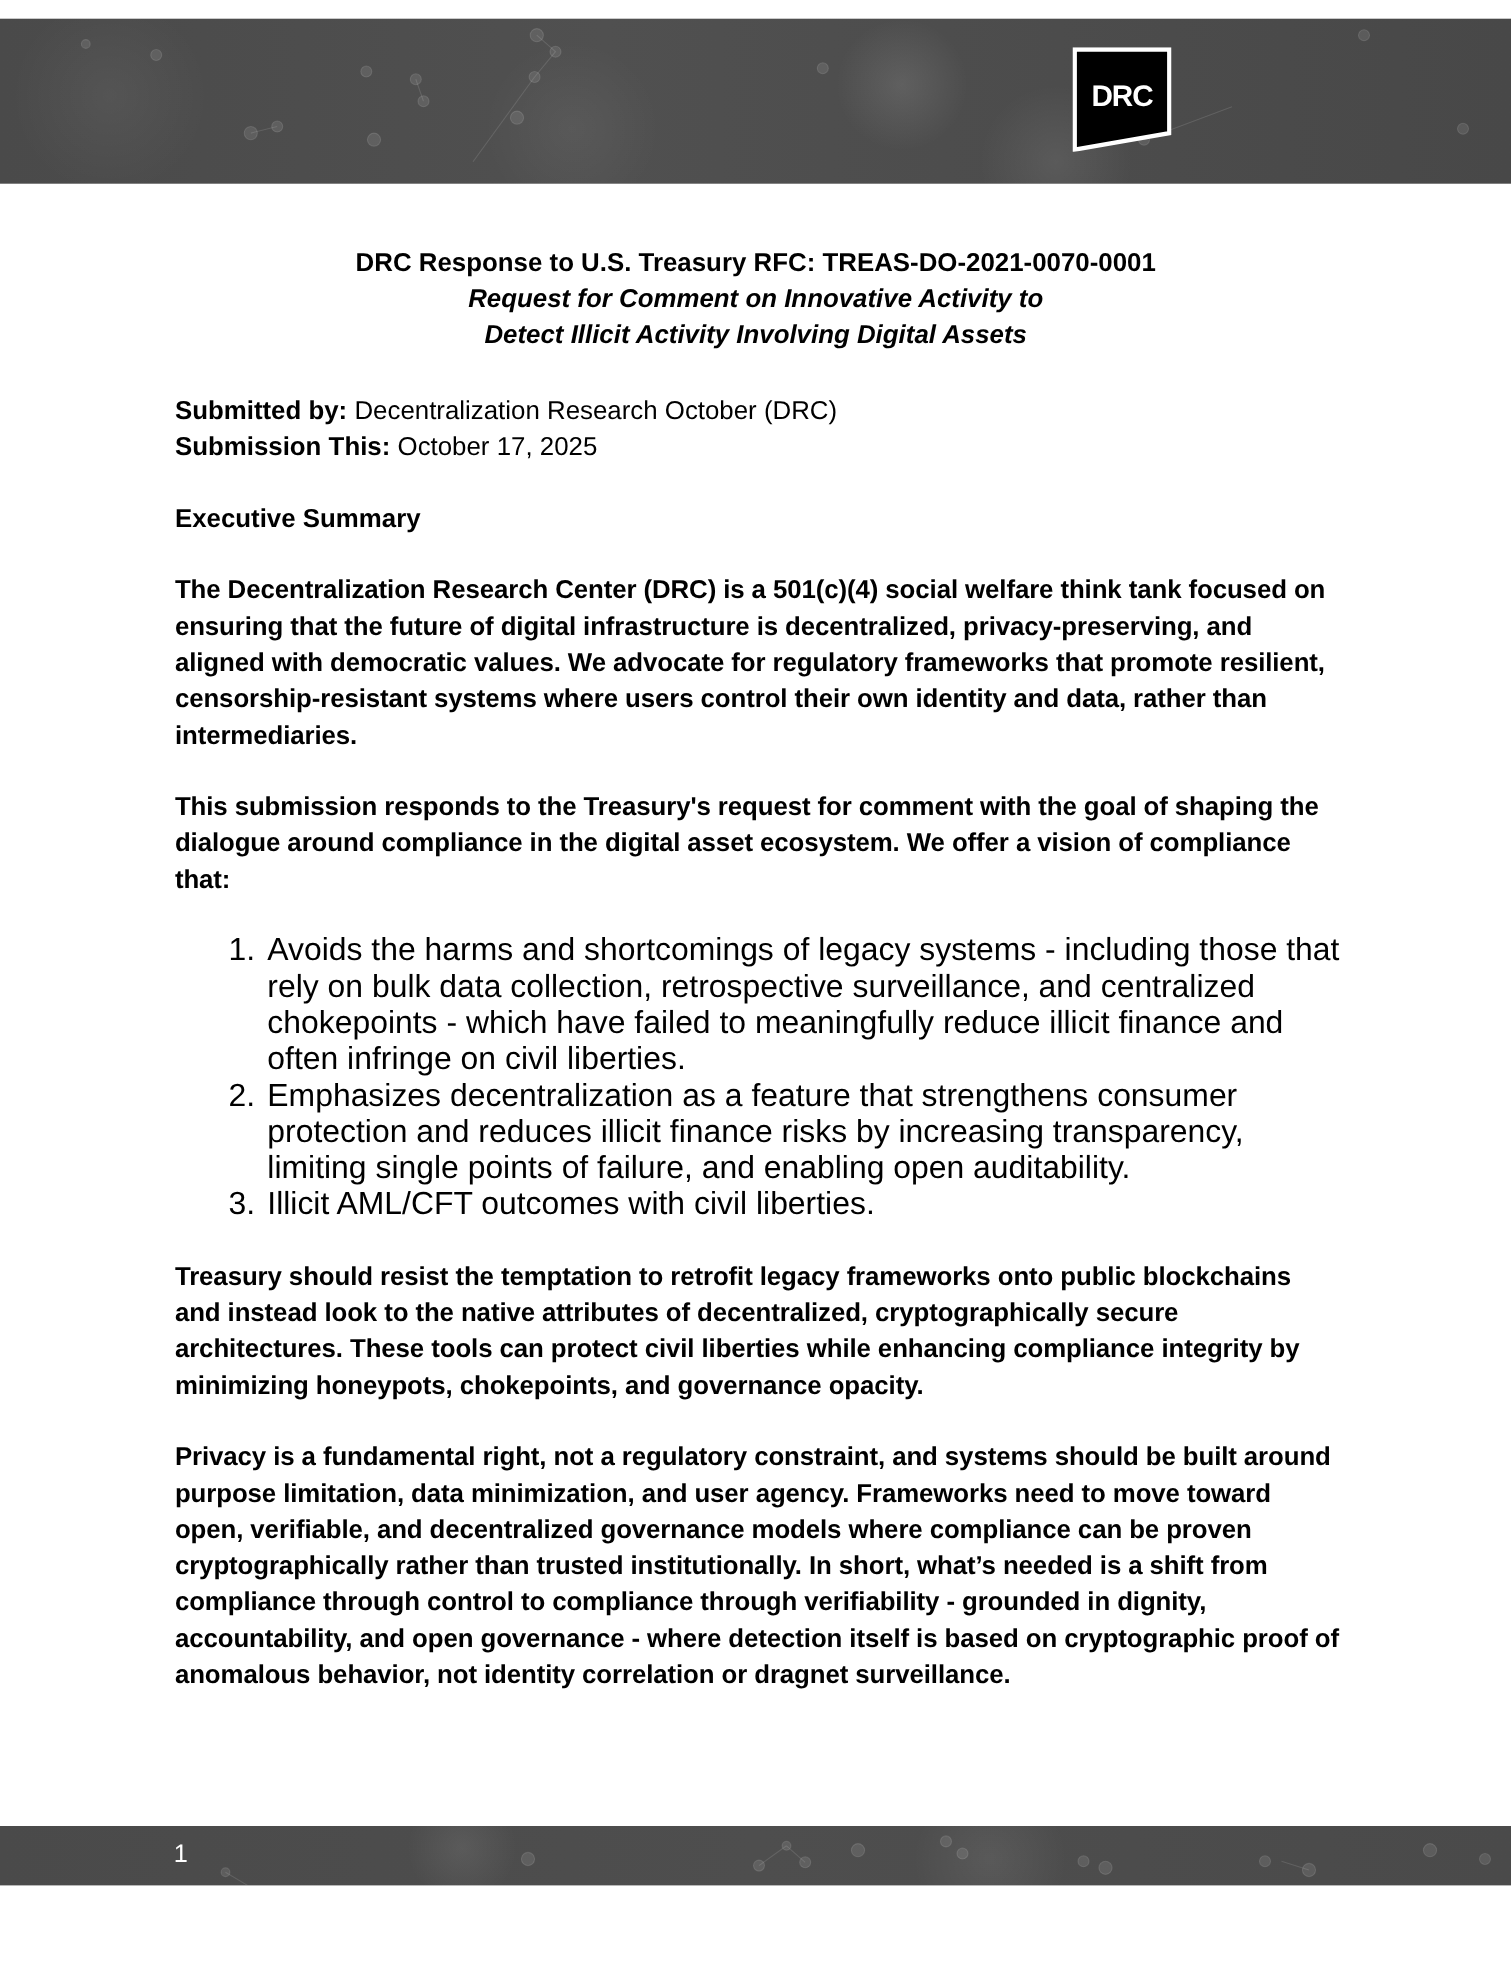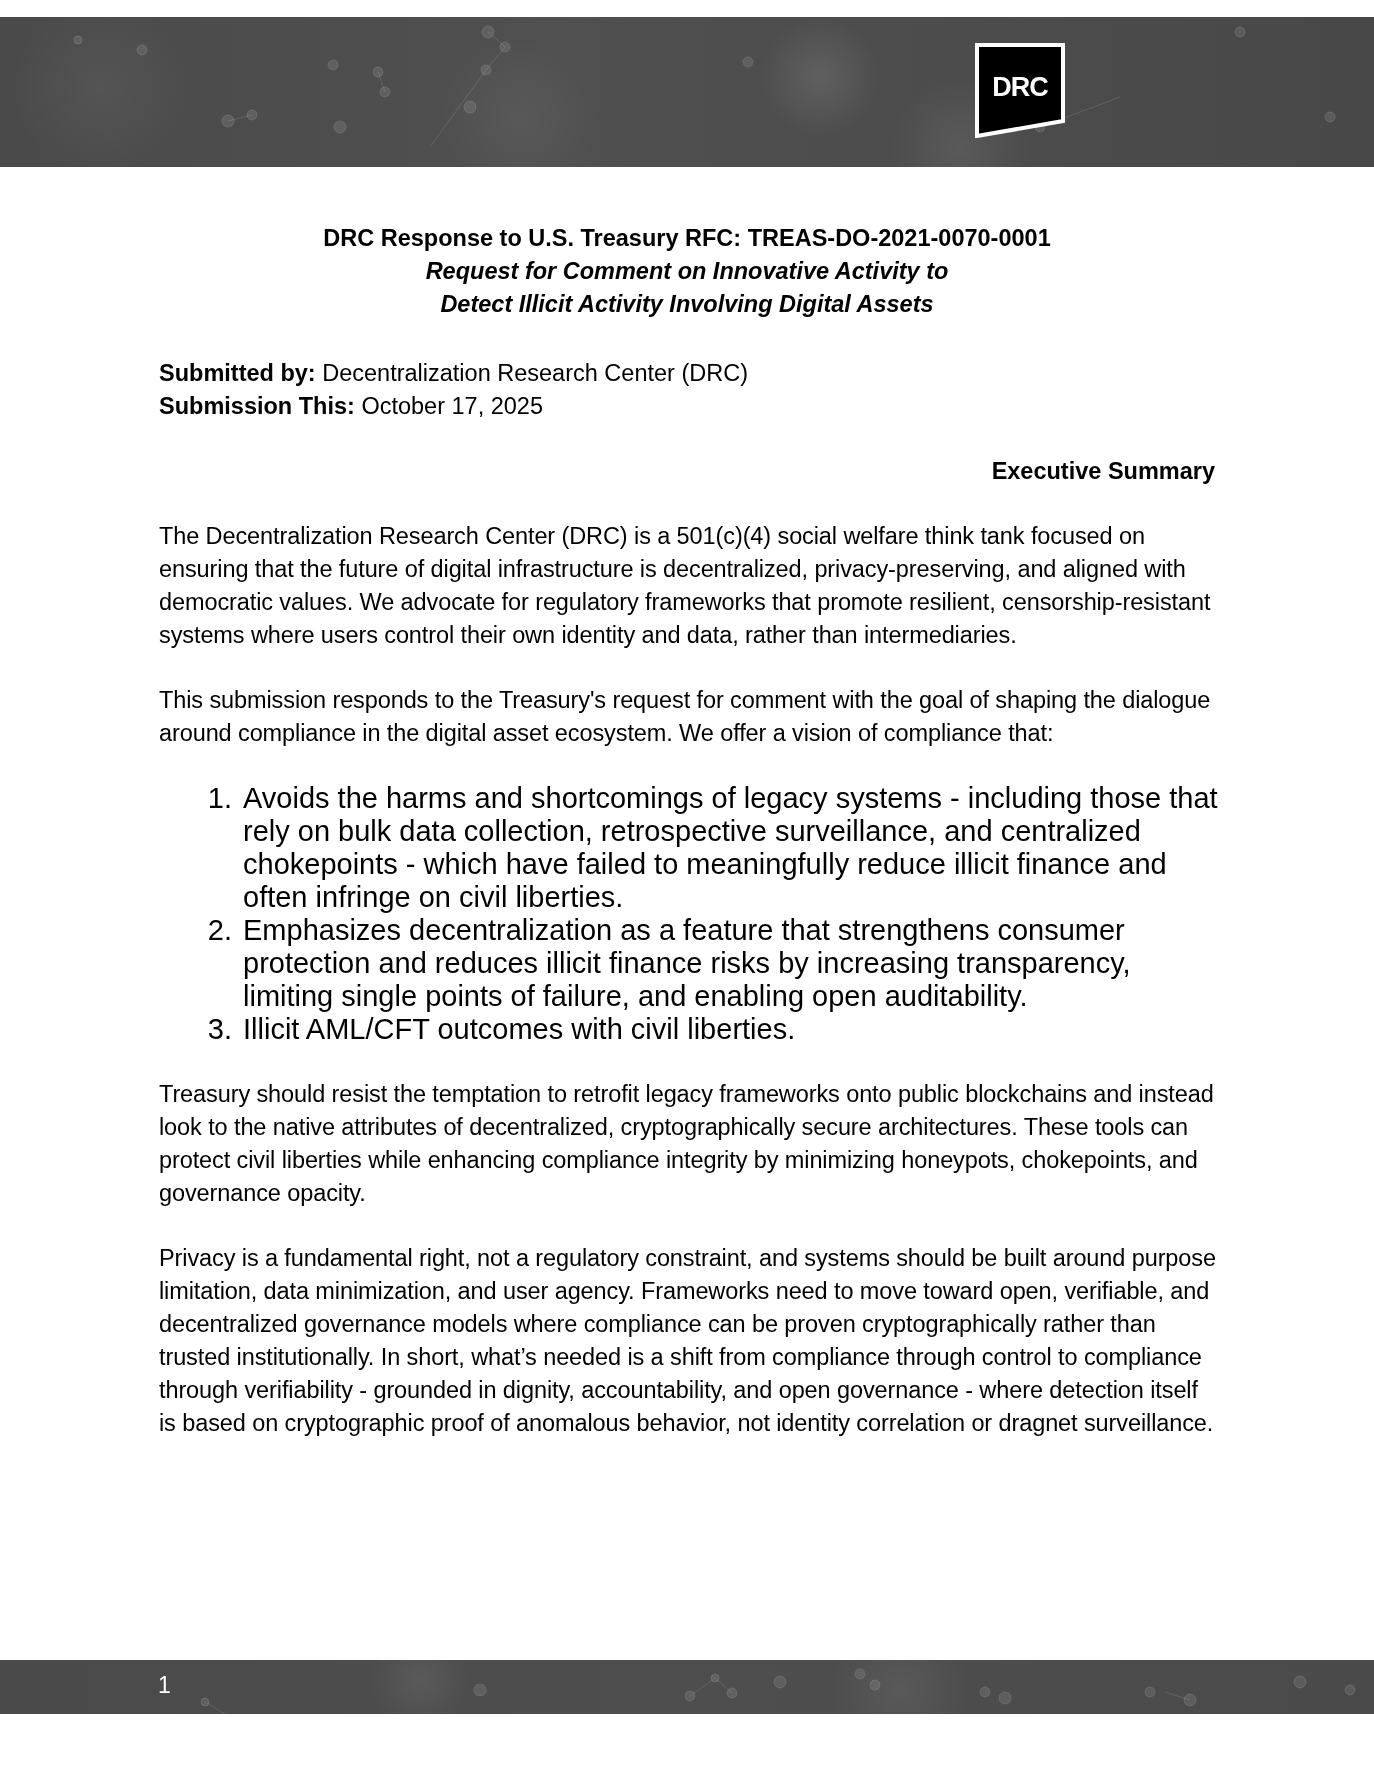--- a/index.html
+++ b/index.html
@@ -26,23 +26,23 @@
   .logo-text div { white-space: nowrap; }
 
   .content { position: absolute; left: 159px; top: 222px; width: 1060px; }
   .title-block { text-align: center; width: 1056px; font-size: 23.5px; line-height: 33px; }
   .title-main { font-weight: bold; }
   .title-sub { font-weight: bold; font-style: italic; }
 
   .meta { margin-top: 36px; font-size: 23.5px; line-height: 33px; }
   .meta b { font-weight: bold; }
 
-  .section-heading { text-align: right; font-weight: bold; font-size: 23.5px; margin-top: 32px; line-height: 33px; width: 1056px; }
+  .section-heading { text-align: left; font-weight: bold; font-size: 23.5px; margin-top: 32px; line-height: 33px; width: 1056px; }
 
-  p.para { margin: 32px 0 0 0; font-size: 23.5px; line-height: 33px; letter-spacing: -0.1px; }
+  p.para { margin: 32px 0 0 0; font-size: 23.5px; line-height: 33px; letter-spacing: -0.1px; font-weight: bold; }
   ol.vision { margin: 32px 0 0 0; padding: 0 0 0 81px; font-size: 29px; line-height: 33px; }
   ol.vision li { padding-left: 3px; }
 
   .footer-band {
     position: absolute; left: 0; top: 1660px; width: 1374px; height: 54px;
     background:
       radial-gradient(circle at 420px 20px, rgba(255,255,255,0.08) 0, rgba(255,255,255,0) 50px),
       radial-gradient(circle at 900px 30px, rgba(255,255,255,0.07) 0, rgba(255,255,255,0) 70px),
       linear-gradient(90deg, #4a4a4a, #4e4e4e 50%, #4a4a4a);
   }
@@ -86,21 +86,21 @@
 </div>
 
 <div class="content">
   <div class="title-block">
     <div class="title-main">DRC Response to U.S. Treasury RFC: TREAS-DO-2021-0070-0001</div>
     <div class="title-sub">Request for Comment on Innovative Activity to</div>
     <div class="title-sub">Detect Illicit Activity Involving Digital Assets</div>
   </div>
 
   <div class="meta">
-    <div><b>Submitted by:</b><span> Decentralization Research Center (DRC)</span></div>
+    <div><b>Submitted by:</b><span> Decentralization Research October (DRC)</span></div>
     <div><b>Submission This:</b><span> October 17, 2025</span></div>
   </div>
 
   <div class="section-heading">Executive Summary</div>
 
   <p class="para">The Decentralization Research Center (DRC) is a 501(c)(4) social welfare think tank focused on ensuring that the future of digital infrastructure is decentralized, privacy-preserving, and aligned with democratic values. We advocate for regulatory frameworks that promote resilient, censorship-resistant systems where users control their own identity and data, rather than intermediaries.</p>
   <p class="para">This submission responds to the Treasury's request for comment with the goal of shaping the dialogue around compliance in the digital asset ecosystem. We offer a vision of compliance that:</p>
 
   <ol class="vision">
     <li>Avoids the harms and shortcomings of legacy systems - including those that rely on bulk data collection, retrospective surveillance, and centralized chokepoints - which have failed to meaningfully reduce illicit finance and often infringe on civil liberties.</li>

